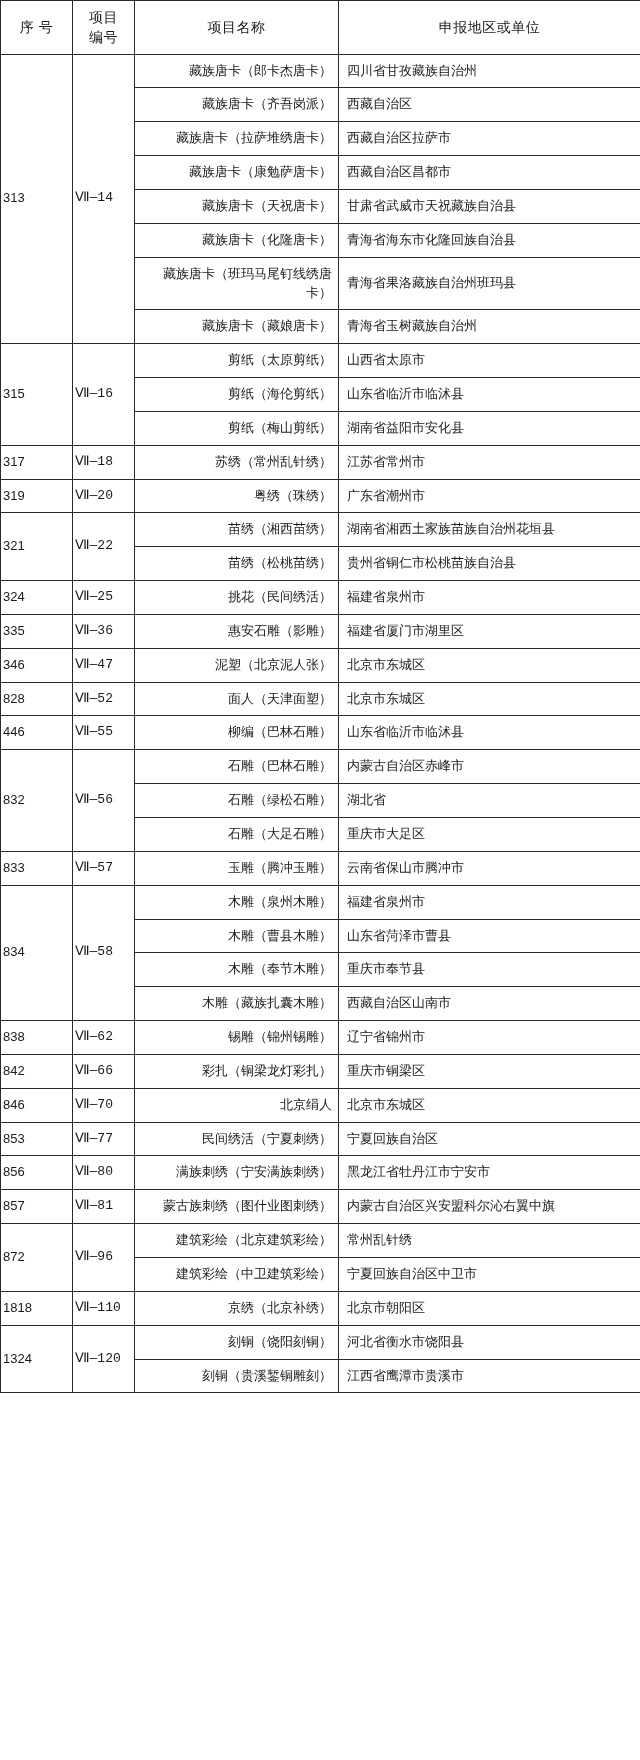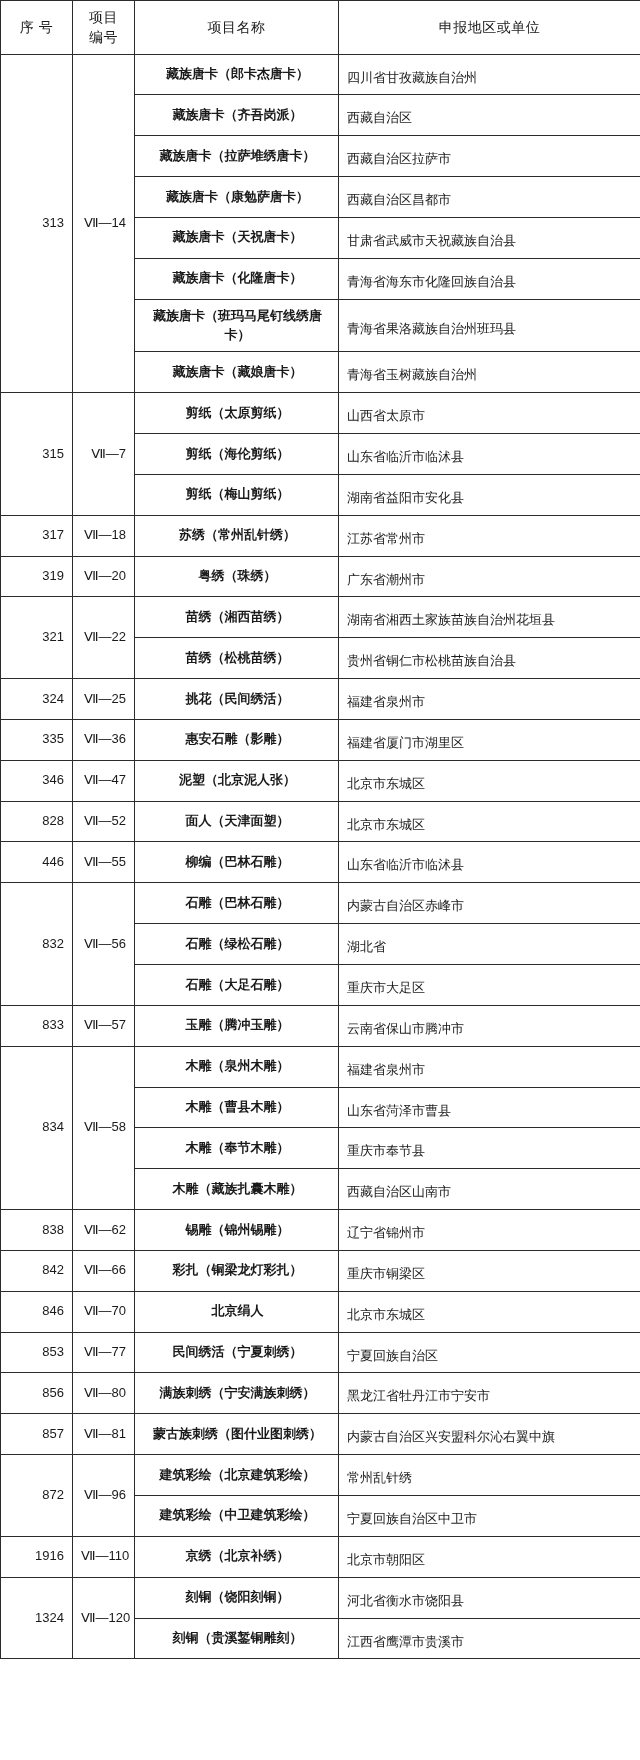--- a/index.html
+++ b/index.html
@@ -38,34 +38,33 @@
     font-weight: normal;
     text-align: center;
     padding: 6px 4px;
     font-size: 14px;
     letter-spacing: 0.5px;
   }
   th.h-seq { letter-spacing: 6px; padding-left: 8px; }
   th.h-code { line-height: 1.3; }
 
   td.seq, td.code {
-    text-align: right;
-    padding: 7px 8px;
+    text-align: left;
+    padding: 7px 2px;
     white-space: nowrap;
   }
   td.name {
     padding: 7px 6px 7px 8px;
-    text-align: center;
-    font-weight: bold;
+    text-align: right;
   }
   td.region {
-    padding: 14px 6px 7px 8px;
+    padding: 7px 6px 7px 8px;
     text-align: left;
   }
-  td.code { font-size: 13px; }
+  td.code { font-size: 13px; font-family: Liberation Mono, monospace; }
 </style>
 </head>
 <body>
 
 <div class="sheet">
   <table class="listing">
     <colgroup>
       <col class="c-seq">
       <col class="c-code">
       <col class="c-name">
@@ -112,21 +111,21 @@
         <tr>
           <td class="name">藏族唐卡（班玛马尾钉线绣唐卡）</td>
           <td class="region">青海省果洛藏族自治州班玛县</td>
         </tr>
         <tr>
           <td class="name">藏族唐卡（藏娘唐卡）</td>
           <td class="region">青海省玉树藏族自治州</td>
         </tr>
         <tr>
           <td class="seq" rowspan="3">315</td>
-          <td class="code" rowspan="3">Ⅶ—7</td>
+          <td class="code" rowspan="3">Ⅶ—16</td>
           <td class="name">剪纸（太原剪纸）</td>
           <td class="region">山西省太原市</td>
         </tr>
         <tr>
           <td class="name">剪纸（海伦剪纸）</td>
           <td class="region">山东省临沂市临沭县</td>
         </tr>
         <tr>
           <td class="name">剪纸（梅山剪纸）</td>
           <td class="region">湖南省益阳市安化县</td>
@@ -261,21 +260,21 @@
           <td class="seq" rowspan="2">872</td>
           <td class="code" rowspan="2">Ⅶ—96</td>
           <td class="name">建筑彩绘（北京建筑彩绘）</td>
           <td class="region">常州乱针绣</td>
         </tr>
         <tr>
           <td class="name">建筑彩绘（中卫建筑彩绘）</td>
           <td class="region">宁夏回族自治区中卫市</td>
         </tr>
         <tr>
-          <td class="seq" rowspan="1">1916</td>
+          <td class="seq" rowspan="1">1818</td>
           <td class="code" rowspan="1">Ⅶ—110</td>
           <td class="name">京绣（北京补绣）</td>
           <td class="region">北京市朝阳区</td>
         </tr>
         <tr>
           <td class="seq" rowspan="2">1324</td>
           <td class="code" rowspan="2">Ⅶ—120</td>
           <td class="name">刻铜（饶阳刻铜）</td>
           <td class="region">河北省衡水市饶阳县</td>
         </tr>

